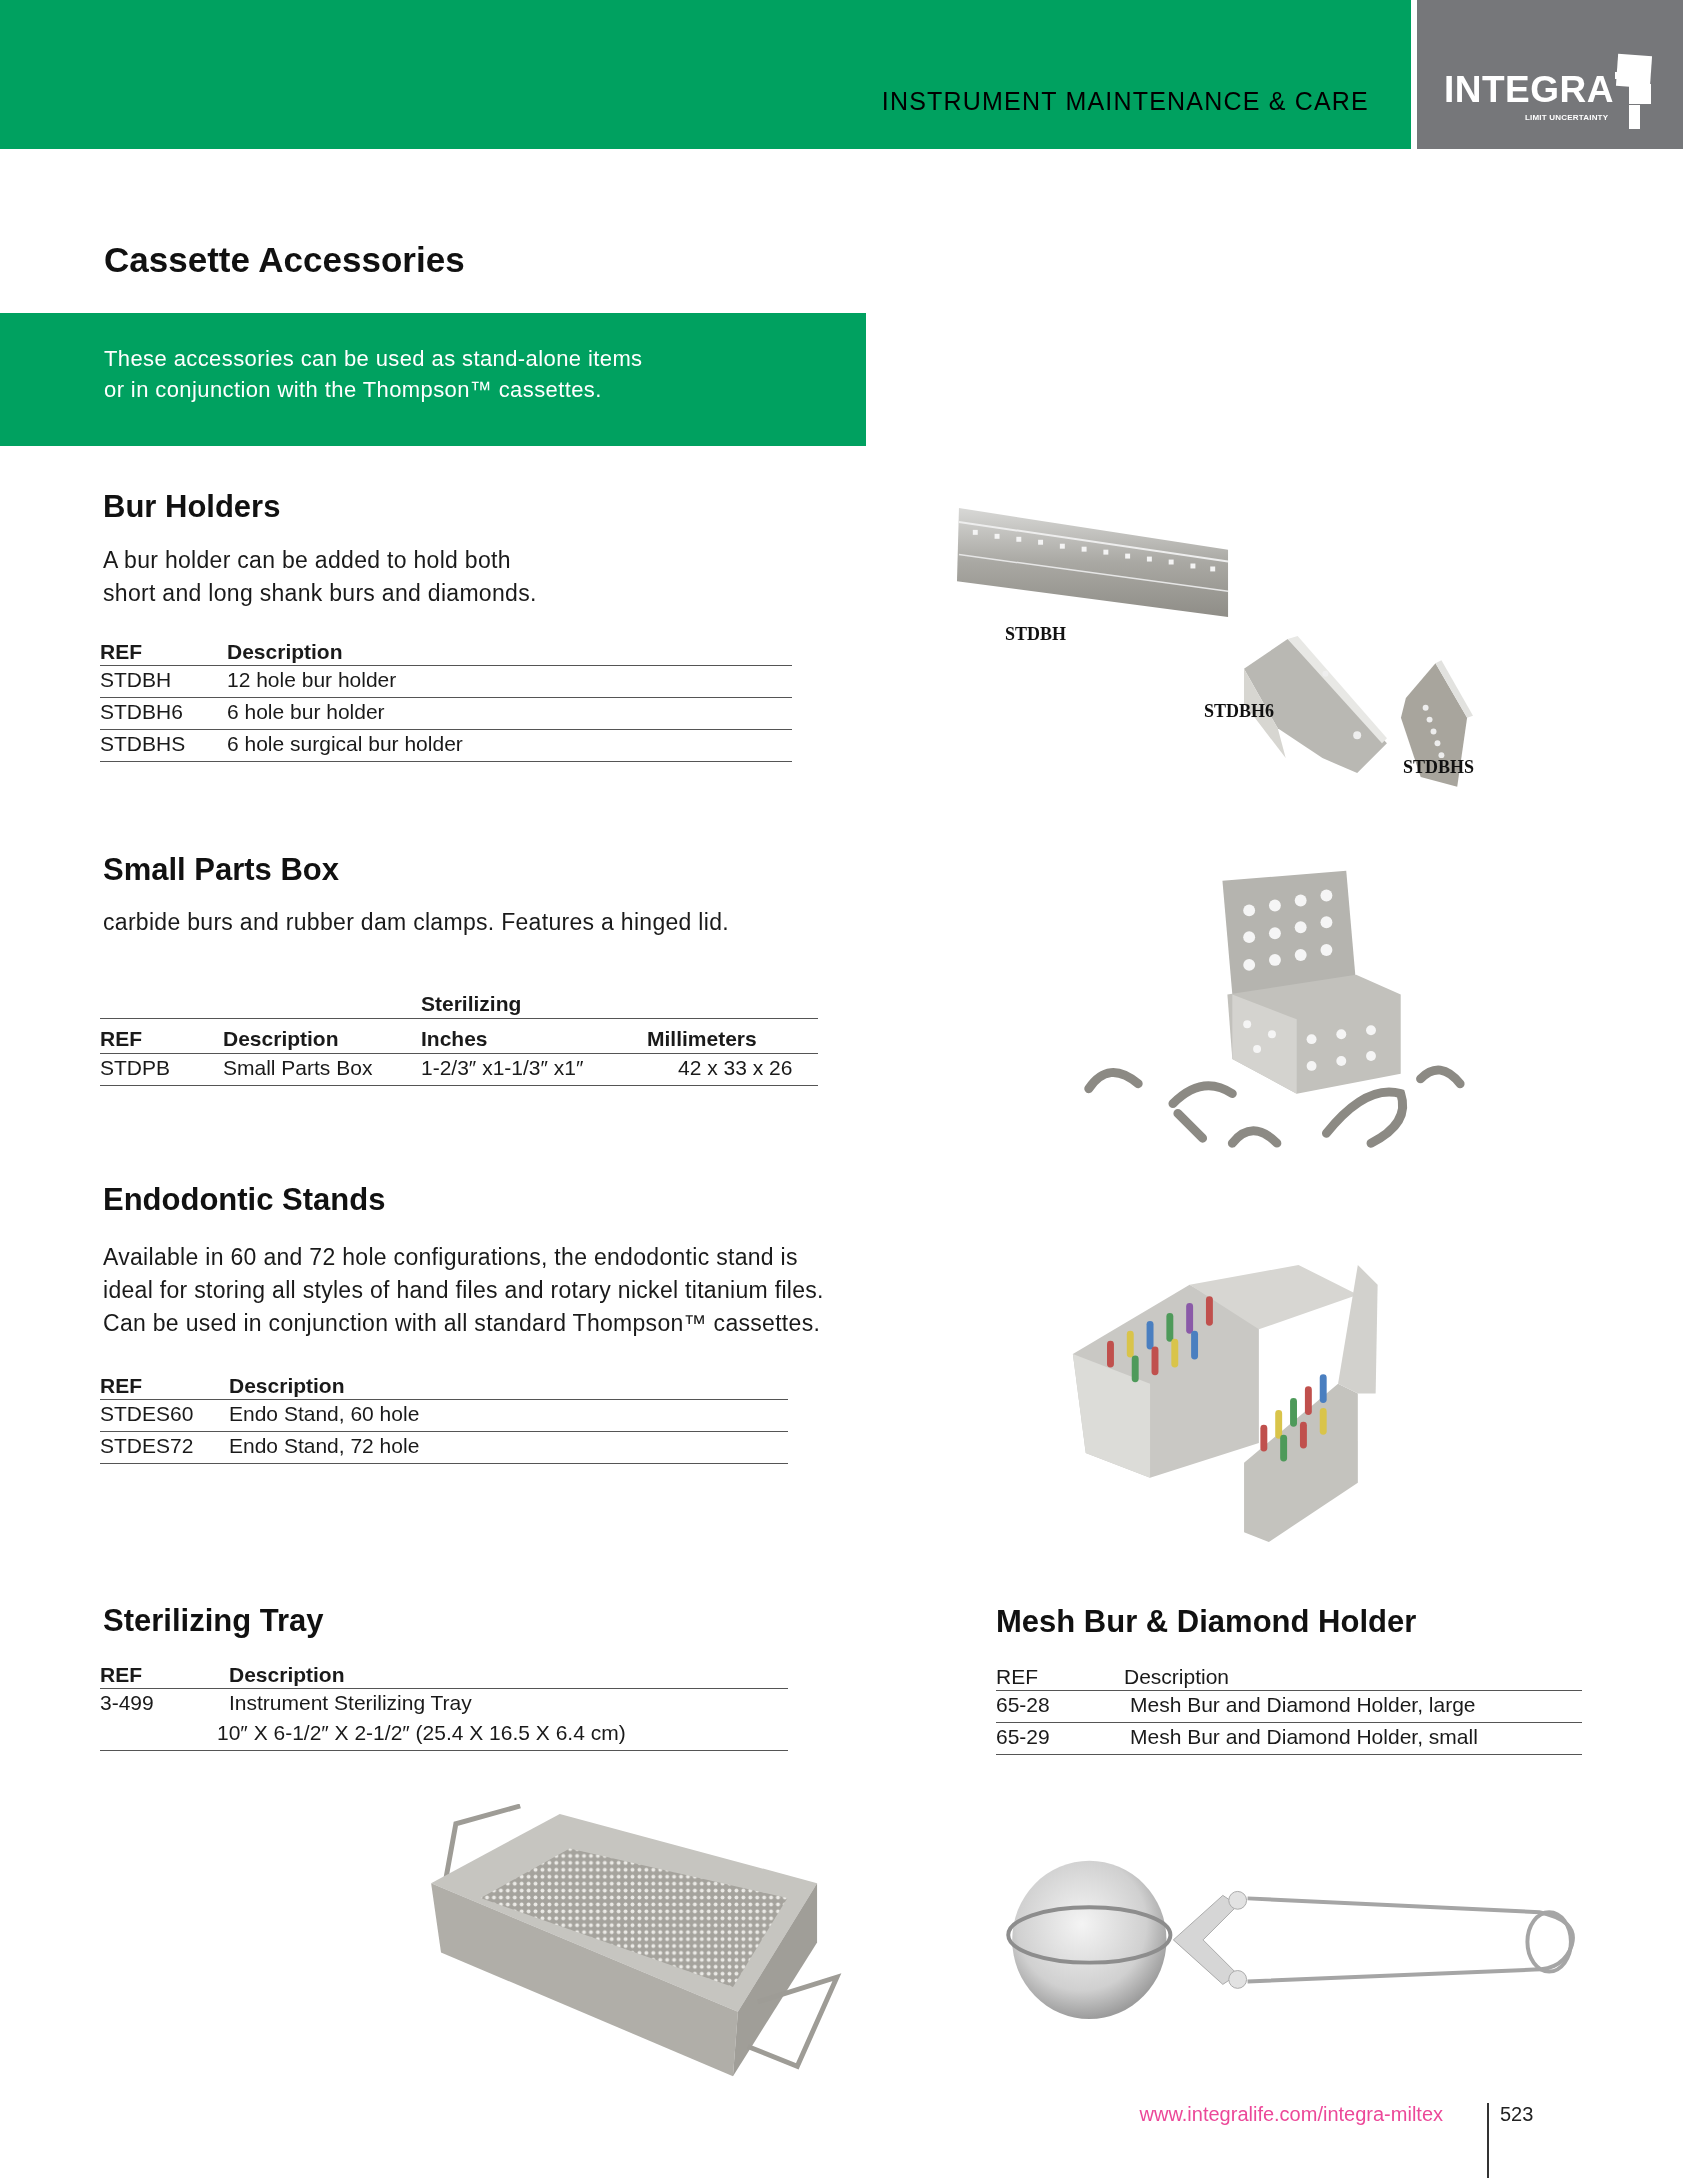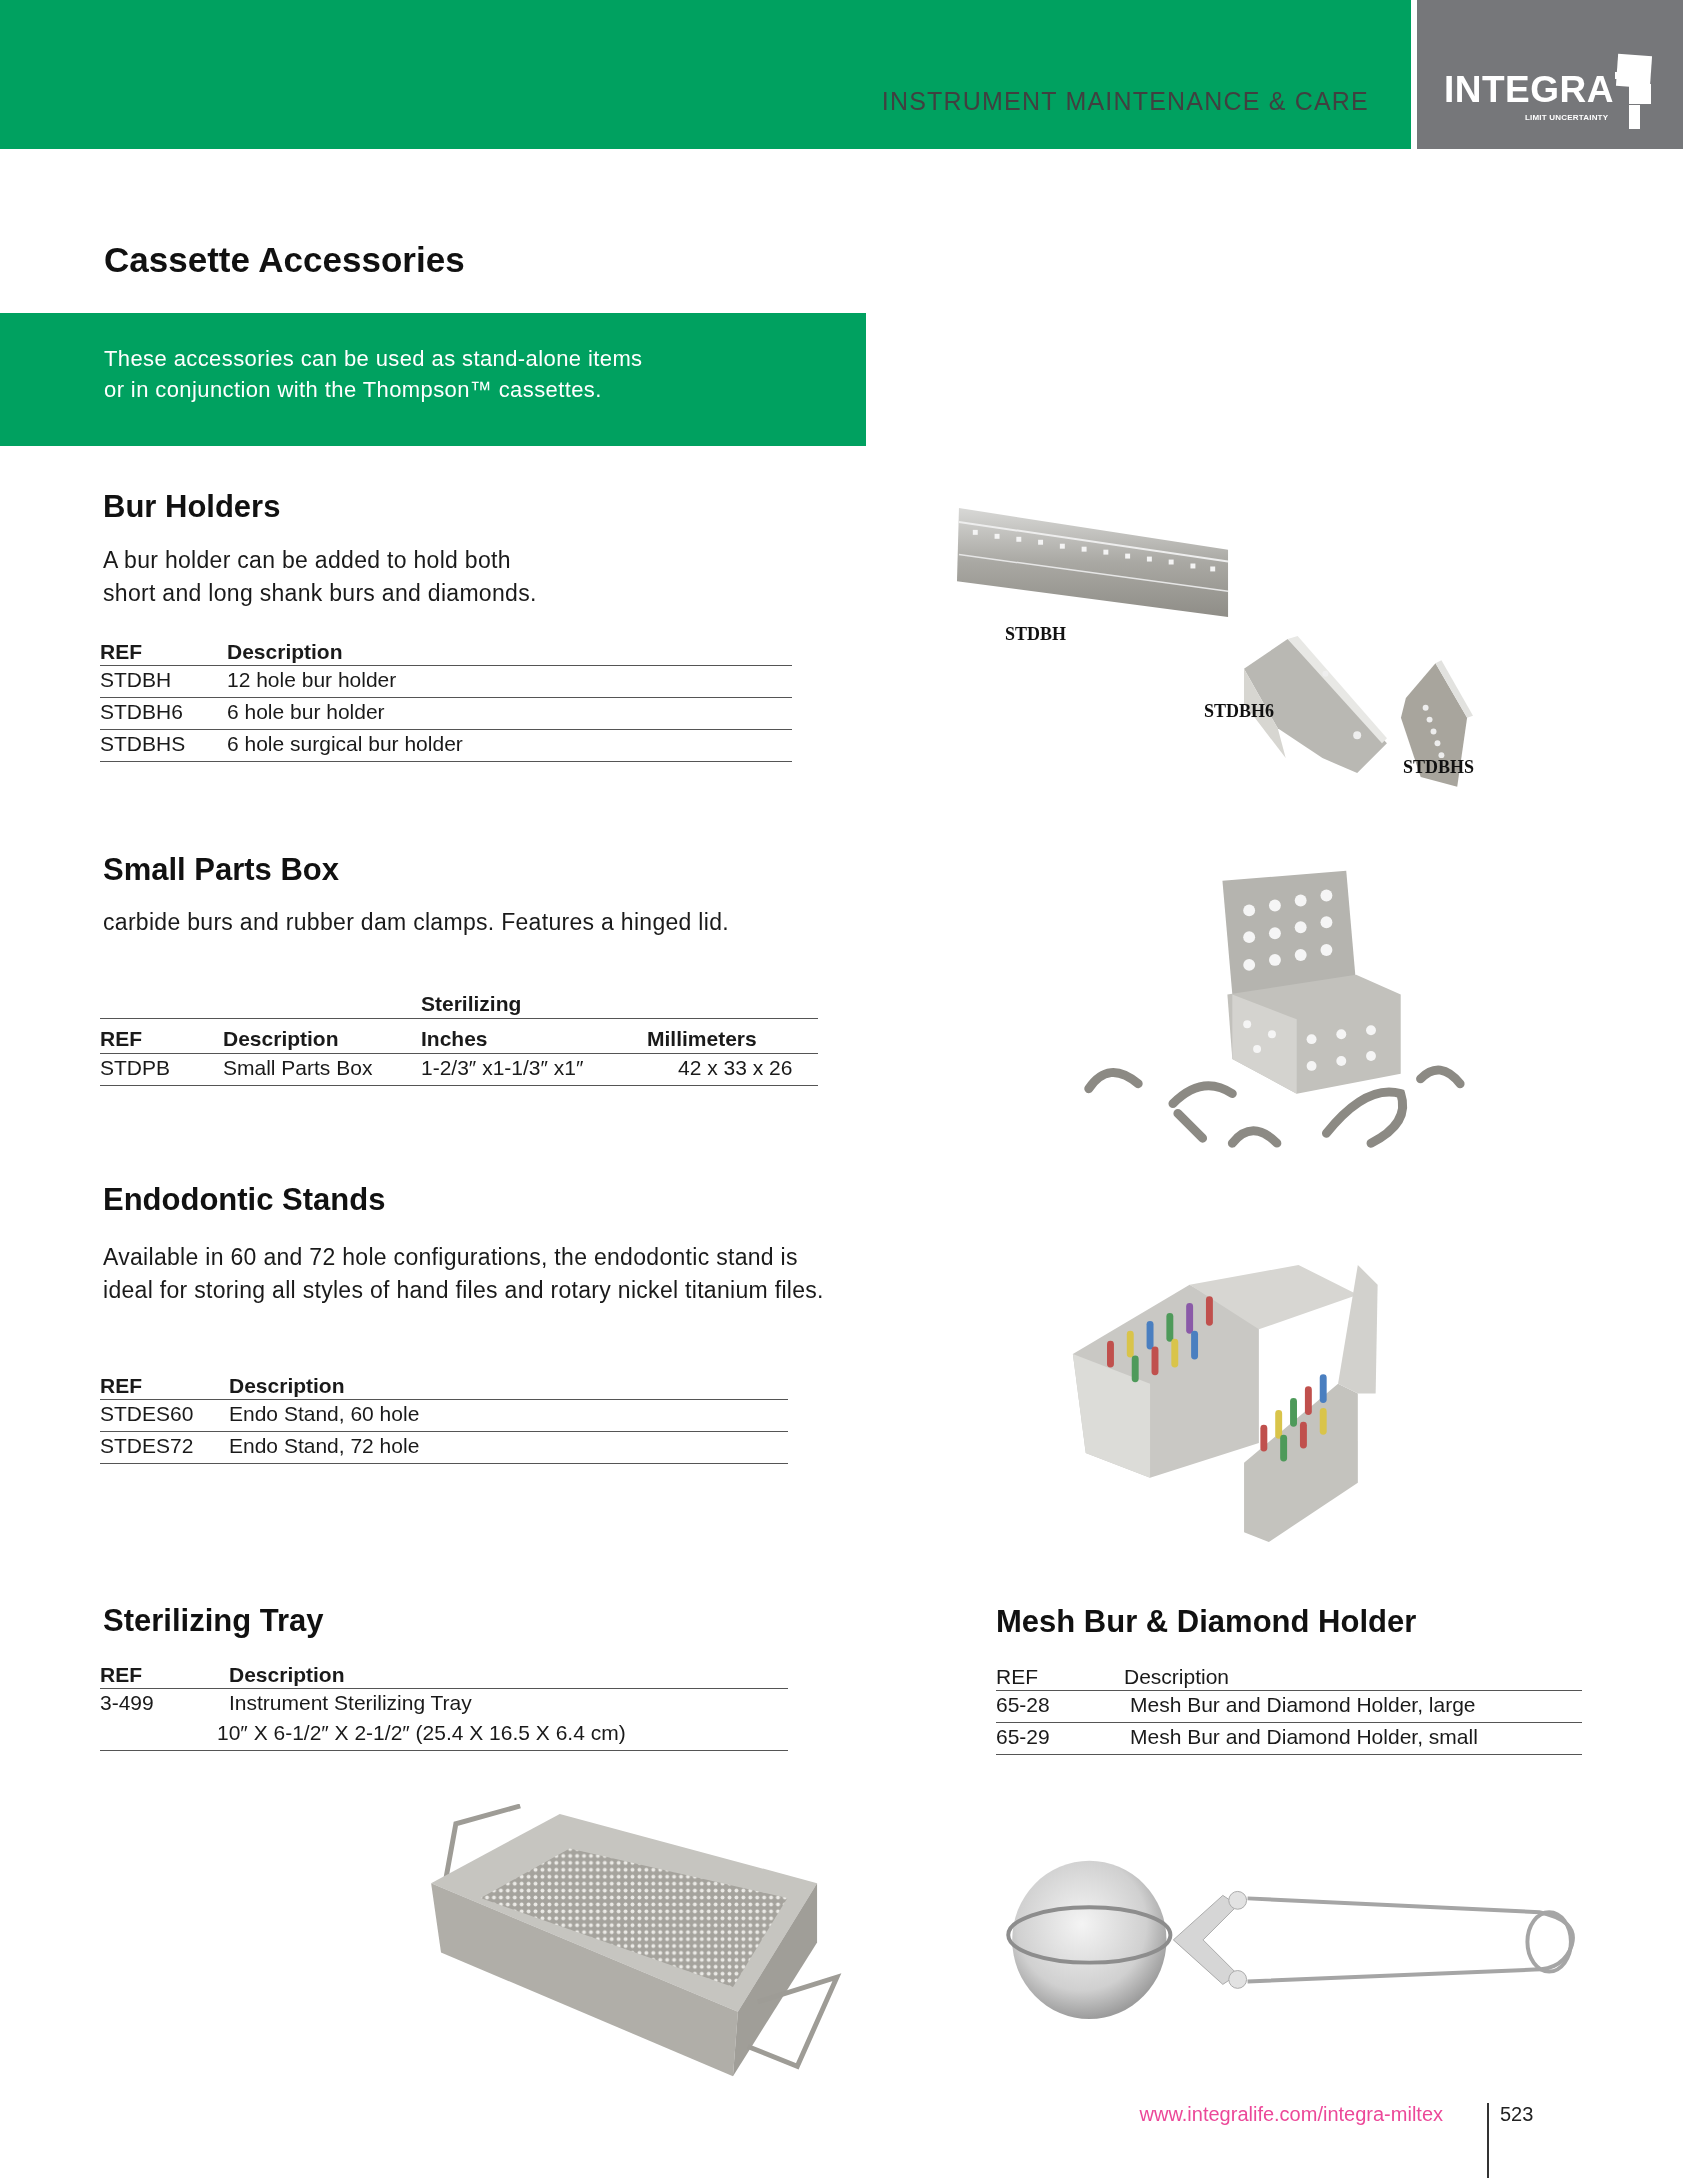--- a/index.html
+++ b/index.html
@@ -1,21 +1,21 @@
 <!DOCTYPE html>
 <html><head>
 <meta charset="utf-8">
 <style>
   html, body { margin:0; padding:0; }
   body { width:1683px; height:2178px; position:relative; background:#ffffff; overflow:hidden;
          font-family:"Liberation Sans", sans-serif; color:#1a1a1a; }
   .abs { position:absolute; }
   #hdr-green { left:0; top:0; width:1411px; height:149px; background:#00a160; }
   #hdr-gray { left:1417px; top:0; width:266px; height:149px; background:#76777a; }
-  #hdr-title { right:314px; top:87px; color:#404040; font-size:25px; letter-spacing:1.2px; white-space:nowrap; }
+  #hdr-title { right:314px; top:87px; color:#000000; font-size:25px; letter-spacing:1.2px; white-space:nowrap; }
   #logo-word { left:1444px; top:69px; color:#fff; font-size:37px; font-weight:bold; letter-spacing:0.5px; }
   #logo-tag { left:1525px; top:113px; color:#fff; font-size:8px; font-weight:bold; letter-spacing:0.2px; white-space:nowrap; }
   .logo-sq { position:absolute; background:#fff; }
 
   #page-title { left:104px; top:240px; font-size:35px; font-weight:bold; color:#111; }
   #intro-box { left:0; top:313px; width:866px; height:133px; background:#00a160; }
   #intro-text { left:104px; top:343px; width:713px; color:#ffffff; font-size:22px; line-height:31px; letter-spacing:0.4px; }
 
   .h2 { position:absolute; font-size:31px; font-weight:bold; color:#111; white-space:nowrap; }
   .para { position:absolute; font-size:23px; line-height:33px; color:#1a1a1a; letter-spacing:0.3px; white-space:nowrap; }
@@ -186,20 +186,21 @@
     <path d="M175,300 q20,-25 45,0"></path>
     <path d="M270,290 q40,-50 75,-40 q10,30 -30,50"></path>
     <path d="M365,235 q20,-20 40,5"></path>
   </g>
 </svg>
 
 <div class="h2" style="left:103px;top:1182px;">Endodontic Stands</div>
 <div class="para" style="left:103px;top:1241px;">
   <div>Available in 60 and 72 hole configurations, the endodontic stand is</div>
   <div>ideal for storing all styles of hand files and rotary nickel titanium files.</div>
+  <div>Can be used in conjunction with all standard Thompson™ cassettes.</div>
 </div>
 <div class="tbl" style="left:100px;top:1372px;width:688px;">
   <div class="row hdr">
     <span class="cell" style="left:0">REF</span>
     <span class="cell" style="left:129px">Description</span>
   </div>
   <div class="row">
     <span class="cell" style="left:0">STDES60</span>
     <span class="cell" style="left:129px">Endo Stand, 60 hole</span>
   </div>

